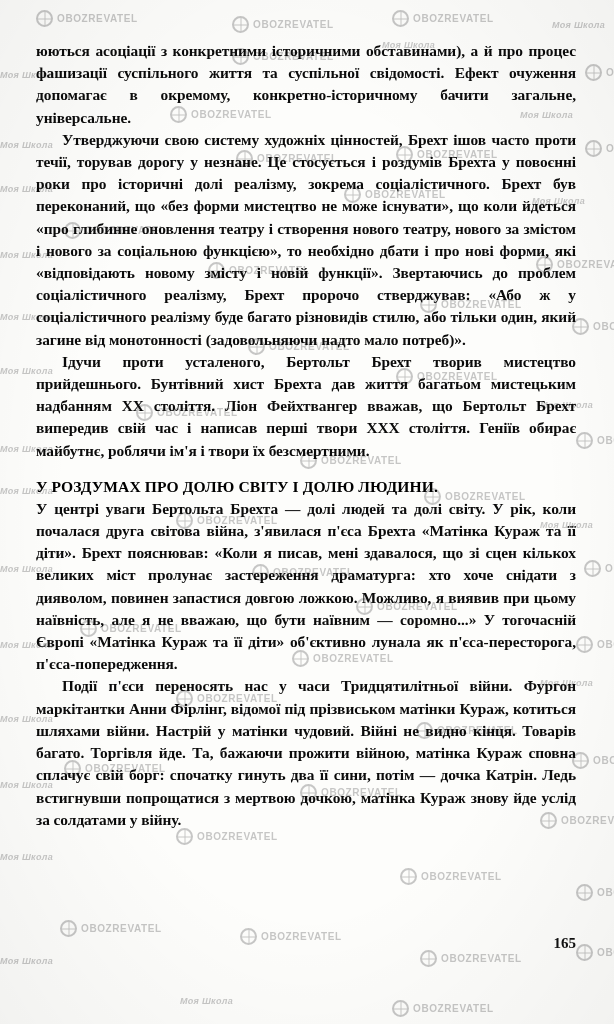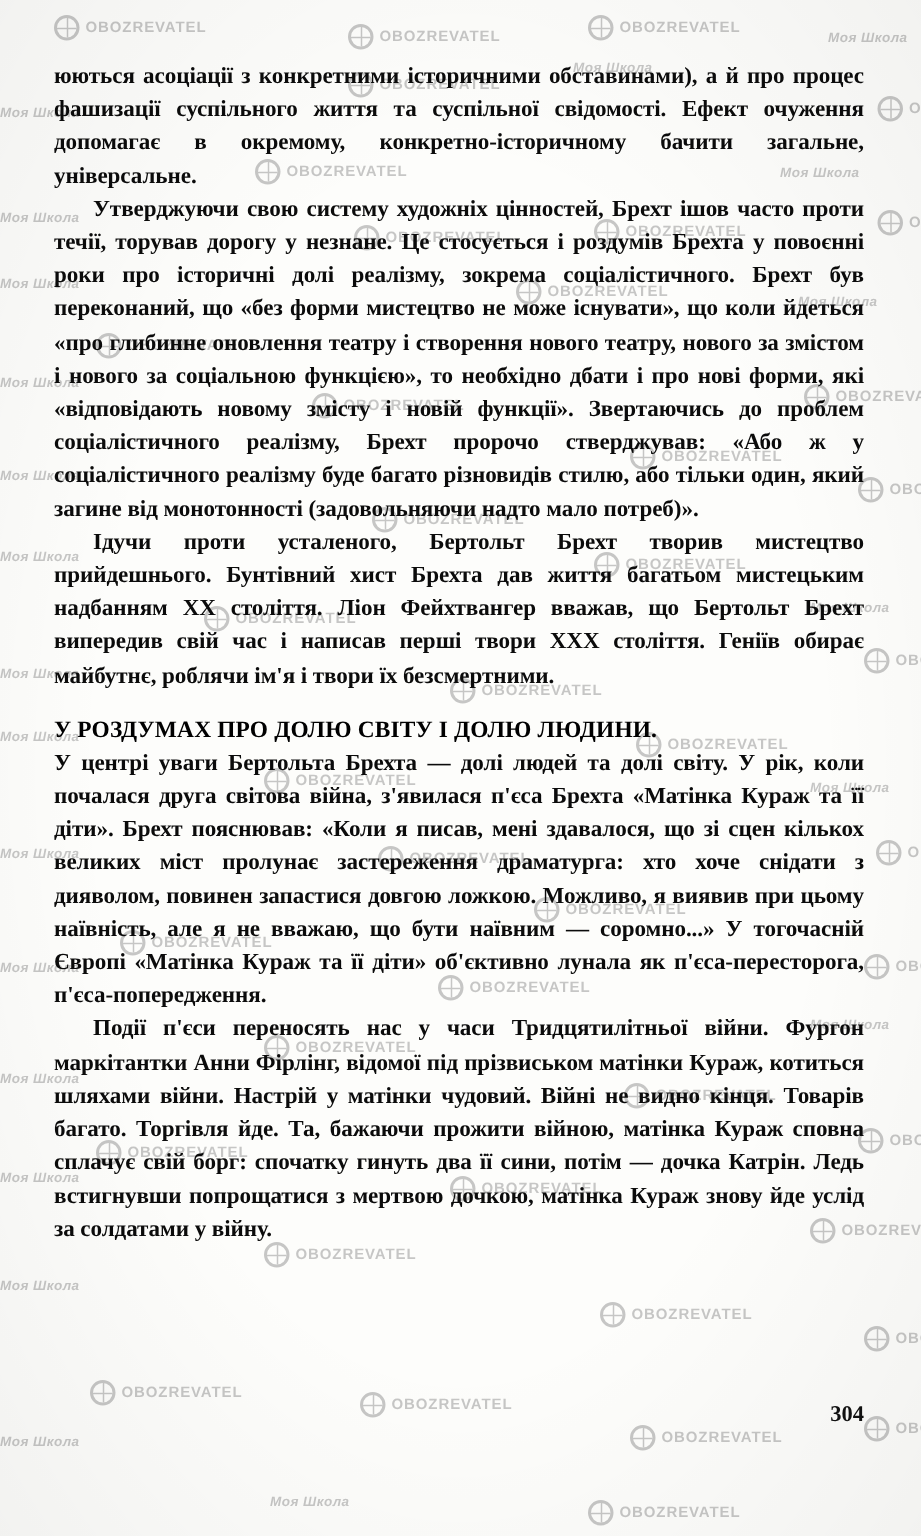--- a/index.html
+++ b/index.html
@@ -386,15 +386,15 @@
     <p class="para indent">Утверджуючи свою систему художніх цінностей, Брехт ішов часто проти течії, торував дорогу у незнане. Це стосується і роздумів Брехта у повоєнні роки про історичні долі реалізму, зокрема соціалістичного. Брехт був переконаний, що «без форми мистецтво не може існувати», що коли йдеться «про глибинне оновлення театру і створення нового театру, нового за змістом і нового за соціальною функцією», то необхідно дбати і про нові форми, які «відповідають новому змісту і новій функції». Звертаючись до проблем соціалістичного реалізму, Брехт пророчо стверджував: «Або ж у соціалістичного реалізму буде багато різновидів стилю, або тільки один, який загине від монотонності (задовольняючи надто мало потреб)».</p>
     <p class="para indent">Ідучи проти усталеного, Бертольт Брехт творив мистецтво прийдешнього. Бунтівний хист Брехта дав життя багатьом мистецьким надбанням XX століття. Ліон Фейхтвангер вважав, що Бертольт Брехт випередив свій час і написав перші твори XXX століття. Геніїв обирає майбутнє, роблячи ім'я і твори їх безсмертними.</p>
 
     <h2 class="section-head">У РОЗДУМАХ ПРО ДОЛЮ СВІТУ І ДОЛЮ ЛЮДИНИ.</h2>
 
     <p class="para tight">У центрі уваги Бертольта Брехта — долі людей та долі світу. У рік, коли почалася друга світова війна, з'явилася п'єса Брехта «Матінка Кураж та її діти». Брехт пояснював: «Коли я писав, мені здавалося, що зі сцен кількох великих міст пролунає застереження драматурга: хто хоче снідати з дияволом, повинен запастися довгою ложкою. Можливо, я виявив при цьому наївність, але я не вважаю, що бути наївним — соромно...» У тогочасній Європі «Матінка Кураж та її діти» об'єктивно лунала як п'єса-пересторога, п'єса-попередження.</p>
     <p class="para indent">Події п'єси переносять нас у часи Тридцятилітньої війни. Фургон маркітантки Анни Фірлінг, відомої під прізвиськом матінки Кураж, котиться шляхами війни. Настрій у матінки чудовий. Війні не видно кінця. Товарів багато. Торгівля йде. Та, бажаючи прожити війною, матінка Кураж сповна сплачує свій борг: спочатку гинуть два її сини, потім — дочка Катрін. Ледь встигнувши попрощатися з мертвою дочкою, матінка Кураж знову йде услід за солдатами у війну.</p>
 
   </div>
 
-  <div id="page-number">304</div>
+  <div id="page-number">165</div>
 
 </div>
 
 </body></html>

